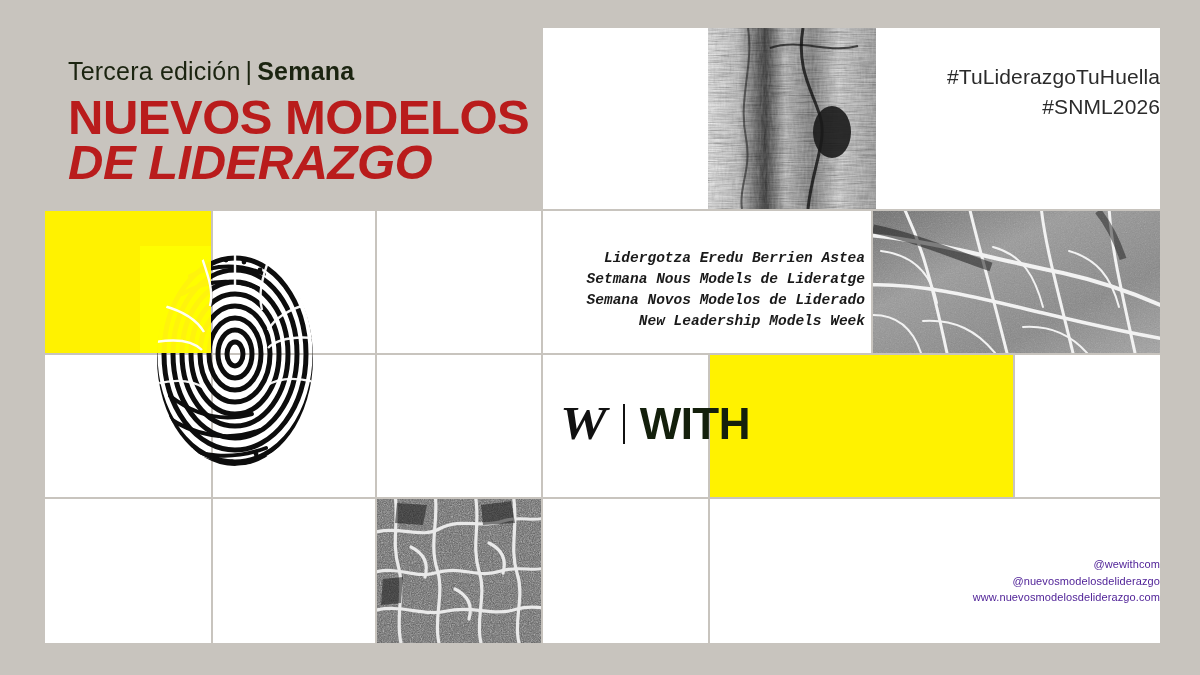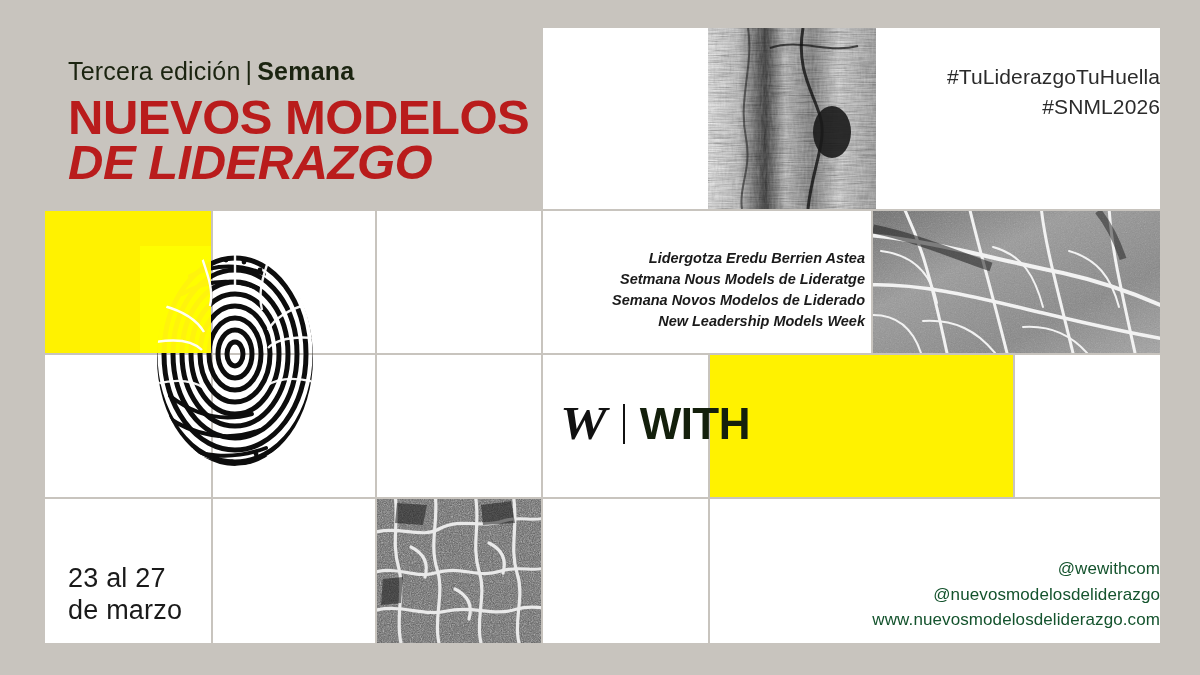--- a/index.html
+++ b/index.html
@@ -33,21 +33,21 @@
   #hashtags{
     position:absolute;right:1200px;top:0;
     text-align:right;color:#2b2b2b;font-size:21px;line-height:1.42;
     letter-spacing:.1px;white-space:nowrap;
   }
   #hashtags div{display:block;}
 
   
   #langs{
     position:absolute;
-    font-family:Liberation Sans, sans-serif;
+    font-family:Liberation Mono, monospace;
     font-style:italic;font-weight:700;
     font-size:14.5px;line-height:1.46;
     color:#1a1a1a;text-align:right;white-space:nowrap;
   }
 
   
   #logo{position:absolute;display:flex;align-items:center;}
   #logo .wmark{
     font-family:"Liberation Serif",serif;
     font-style:italic;font-weight:700;font-size:47px;
@@ -61,22 +61,22 @@
   }
 
   
   #dates{
     position:absolute;font-size:27px;line-height:1.2;color:#1a1a1a;
     letter-spacing:.2px;white-space:nowrap;
   }
 
   
   #links{
-    position:absolute;text-align:right;font-size:17px;line-height:1.5;
-    color:#14532d;letter-spacing:.1px;white-space:nowrap;
+    position:absolute;text-align:right;font-size:11px;line-height:1.5;
+    color:#4c1d95;letter-spacing:.1px;white-space:nowrap;
   }
 
   
   .tex{position:absolute;overflow:hidden;}
   .tex svg{display:block;width:100%;height:100%;}
 
   
   #fingerprint{position:absolute;pointer-events:none;}
   #fingerprint svg{display:block;width:100%;height:100%;}
 </style>
@@ -231,24 +231,20 @@
         <path d="M20 4 L50 6 L46 26 L18 24 Z"></path>
         <path d="M104 6 L134 2 L138 24 L106 26 Z"></path>
         <path d="M6 80 L26 78 L24 104 L4 106 Z"></path>
       </g>
     </svg>
   </div>
 
   <div class="cell" style="left:543px;top:499px;width:165px;height:144px;"></div>
   <div class="cell" style="left:710px;top:499px;width:450px;height:144px;"></div>
 
-  <div id="dates" style="left:68px;top:562px;">
-    <div>23 al 27</div>
-    <div>de marzo</div>
-  </div>
 
   <div id="links" style="right:40px;top:556px;">
     <div>@wewithcom</div>
     <div>@nuevosmodelosdeliderazgo</div>
     <div>www.nuevosmodelosdeliderazgo.com</div>
   </div>
 
   <div id="fingerprint" style="left:140px;top:246px;width:190px;height:225px;">
     <svg viewBox="0 0 190 225" aria-hidden="true">
       <defs>

